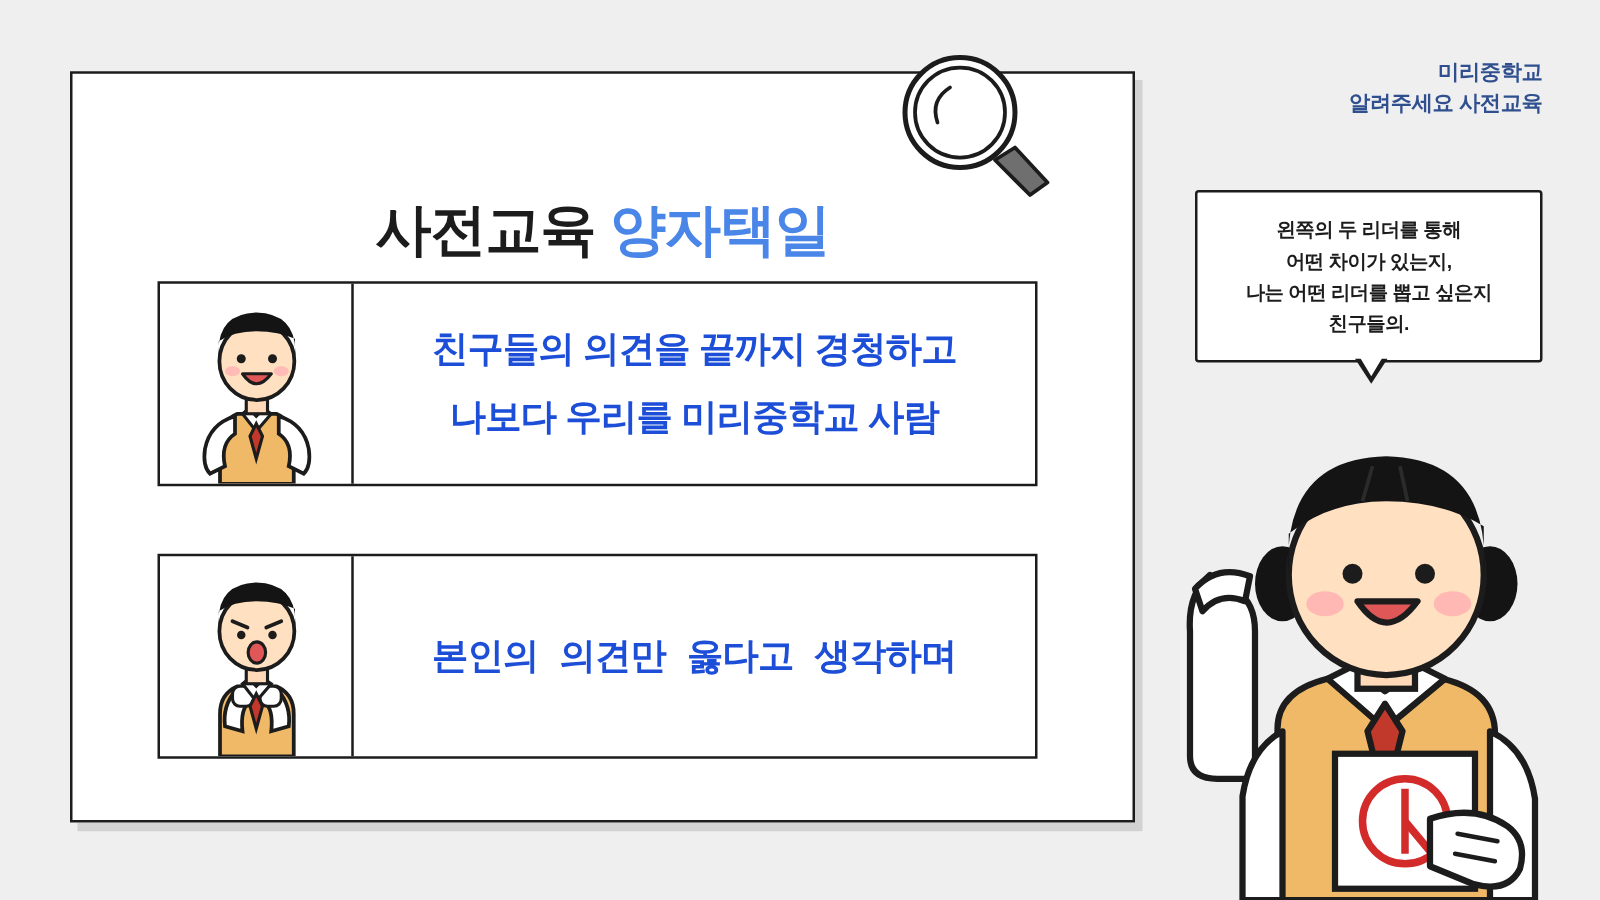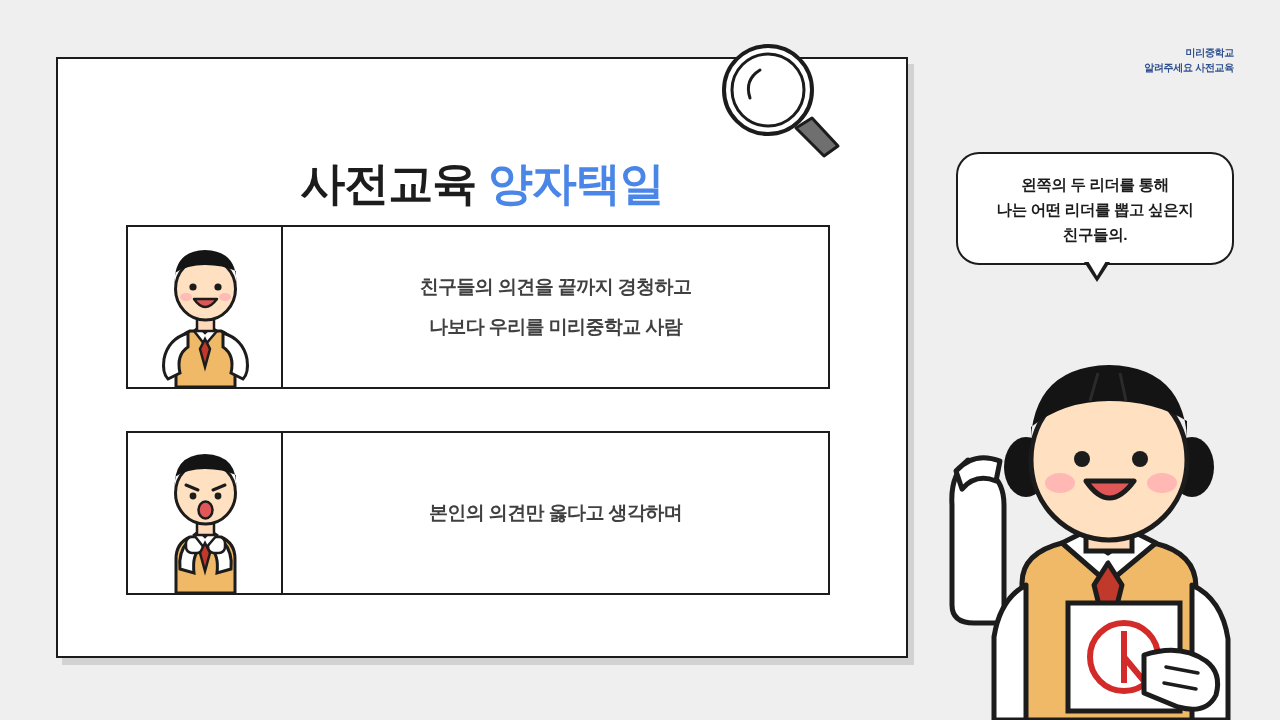--- a/index.html
+++ b/index.html
@@ -14,21 +14,21 @@
     font-family: "Liberation Sans", sans-serif;
     position: relative;
   }
 
   
   .school-label {
     position: absolute;
     top: 46px;
     right: 46px;
     text-align: right;
-    font-size: 10px;
+    font-size: 17px;
     line-height: 1.45;
     color: #2f4f8f;
     font-weight: bold;
     letter-spacing: -0.3px;
   }
 
   
   .slide-card {
     position: absolute;
     left: 56px;
@@ -62,40 +62,40 @@
     position: absolute;
     left: 68px;
     width: 704px;
     height: 164px;
     border: 2px solid #1c1c1c;
     box-sizing: border-box;
     display: flex;
     background: #fff;
   }
   .row-1 { top: 166px; }
-  .row-2 { top: 372px; }
+  .row-2 { top: 384px; font-family: Liberation Mono, monospace; }
 
   .row-avatar {
     width: 155px;
     border-right: 2px solid #1c1c1c;
     box-sizing: border-box;
     position: relative;
     overflow: hidden;
     flex: 0 0 155px;
   }
   .row-text {
     flex: 1 1 auto;
     display: flex;
     flex-direction: column;
     align-items: center;
     justify-content: center;
     gap: 14px;
-    font-size: 19px;
+    font-size: 29px;
     font-weight: bold;
-    color: #404040;
+    color: #1d4ed8;
     letter-spacing: -0.6px;
   }
   .row-text .line { white-space: nowrap; }
 
   
   .magnifier {
     position: absolute;
     left: 700px;
     top: 28px;
     width: 150px;
@@ -103,21 +103,21 @@
   }
 
   
   .bubble {
     position: absolute;
     left: 956px;
     top: 152px;
     width: 278px;
     background: #ffffff;
     border: 2.5px solid #1c1c1c;
-    border-radius: 23px;
+    border-radius: 3px;
     padding: 18px 14px 16px;
     box-sizing: border-box;
     text-align: center;
     font-size: 15.5px;
     line-height: 1.62;
     color: #1c1c1c;
     font-weight: bold;
     letter-spacing: -0.4px;
   }
   .bubble .tail {
@@ -239,20 +239,21 @@
   <svg viewBox="0 0 150 150" width="150" height="150" aria-hidden="true">
     <path d="M96 100 L124 128 L138 118 L112 90 Z" fill="#6f6f6f" stroke="#1c1c1c" stroke-width="3" stroke-linejoin="round"></path>
     <circle cx="68" cy="62" r="44" fill="#ffffff" stroke="#1c1c1c" stroke-width="4"></circle>
     <circle cx="68" cy="62" r="36" fill="#ffffff" stroke="#1c1c1c" stroke-width="3"></circle>
     <path d="M50 70 Q44 52 60 42" fill="none" stroke="#1c1c1c" stroke-width="3" stroke-linecap="round"></path>
   </svg>
 </div>
 
 <div class="bubble">
   <div>왼쪽의 두 리더를 통해</div>
+  <div>어떤 차이가 있는지,</div>
   <div>나는 어떤 리더를 뽑고 싶은지</div>
   <div>친구들의.</div>
   <div class="tail"></div>
 </div>
 
 <div class="character">
   <svg viewBox="0 0 350 365" width="350" height="365" aria-hidden="true">
 
     <path d="M38 105 Q20 120 22 150 L22 250 Q22 268 44 268 L74 268 L74 150 Q74 128 60 118 Z" fill="#ffffff" stroke="#1c1c1c" stroke-width="5" stroke-linejoin="round"></path>
     <path d="M26 116 Q44 96 70 106 L66 126 Q46 118 32 134 Z" fill="#ffffff" stroke="#1c1c1c" stroke-width="5" stroke-linejoin="round"></path>

